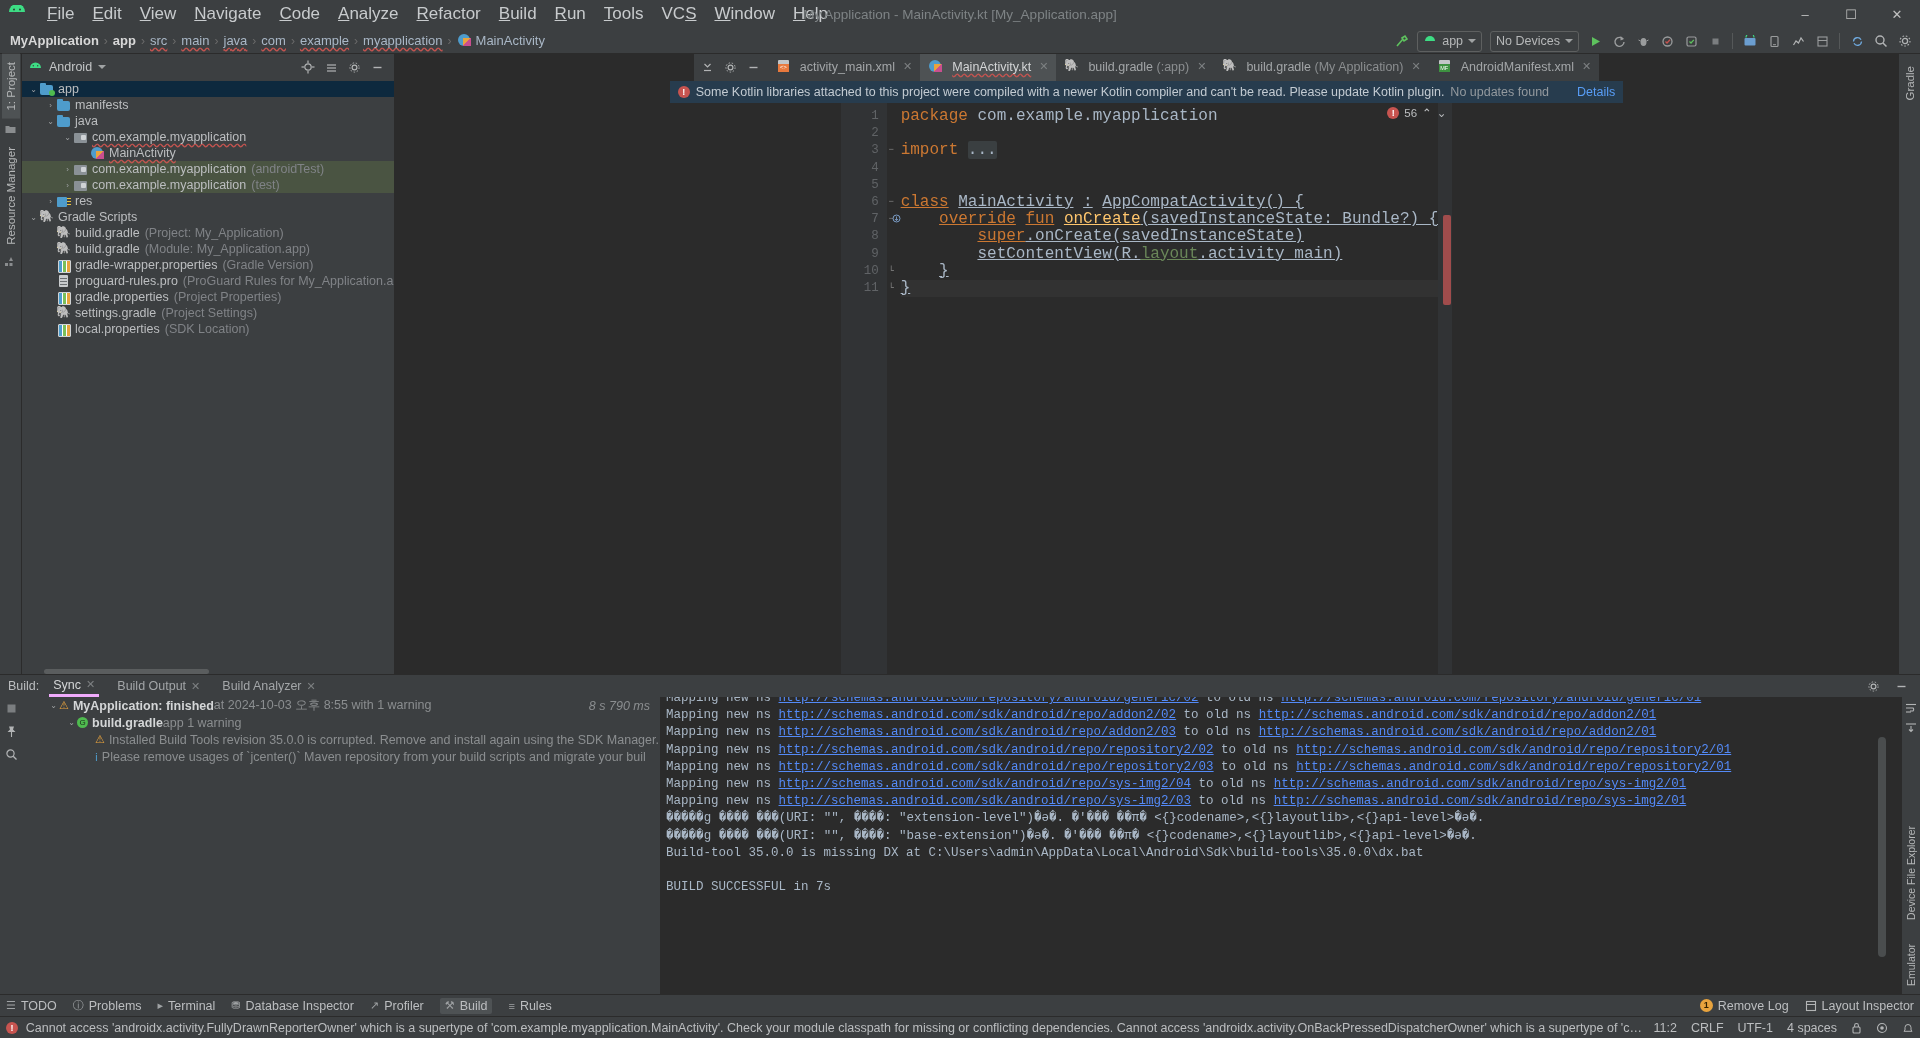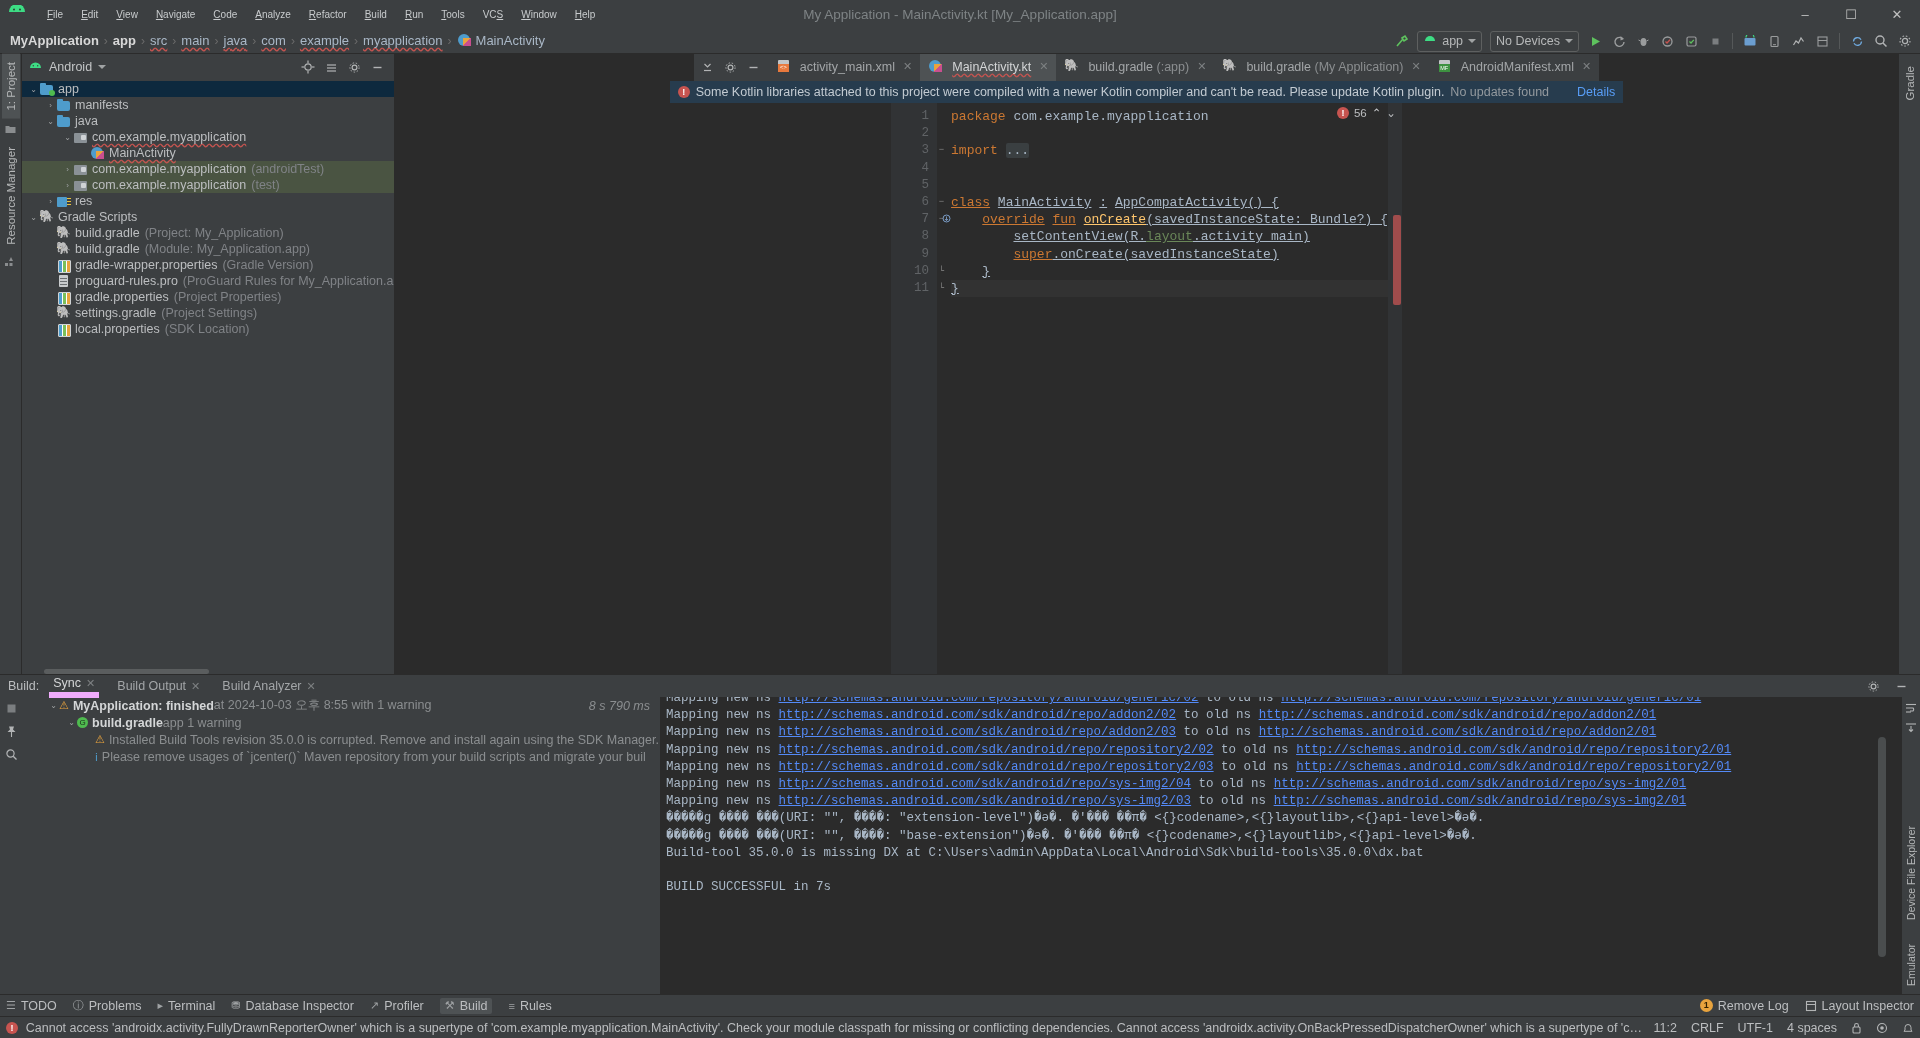--- a/index.html
+++ b/index.html
@@ -13,21 +13,21 @@
   }
   .app { position: relative; width: 1920px; height: 1038px; display: flex; flex-direction: column; }
 
   
   .menubar {
     height: 28px; background: #3c3f41; display: flex; align-items: center;
     padding-left: 6px; flex: 0 0 28px; position: relative;
   }
   .droid-logo { width: 22px; height: 18px; position: relative; margin-right: 10px; }
   .menu-item {
-    padding: 3px 9px; font-size: 10px; color: #c8cbcd; cursor: default; white-space: nowrap;
+    padding: 3px 9px; font-size: 17px; color: #c8cbcd; cursor: default; white-space: nowrap;
   }
   .menu-item u { text-decoration: underline; }
   .win-title {
     position: absolute; left: 50%; transform: translateX(-50%);
     color: #7e8385; font-size: 13.5px; white-space: nowrap;
   }
   .win-ctrls { position: absolute; right: 0; top: 0; height: 28px; display: flex; }
   .win-btn { width: 46px; height: 28px; display: flex; align-items: center; justify-content: center; color: #c0c0c0; font-size: 13px; }
 
   
@@ -185,21 +185,21 @@
   }
   .gline { height: 17.2px; line-height: 17.2px; padding-right: 8px; position: relative; }
   .fold {
     position: absolute; right: -9px; top: 4px; width: 9px; height: 9px;
     color: #888; font-size: 9px; line-height: 9px; text-align: center;
   }
   .gut-mark { position: absolute; right: -14px; top: 3px; font-size: 9px; }
 
   .code {
     flex: 1 1 auto; padding-top: 5px; padding-left: 14px; position: relative;
-    font-family: "Liberation Mono", monospace; font-size: 13px; color: #a9b7c6;
+    font-family: "Liberation Mono", monospace; font-size: 16px; color: #a9b7c6;
     overflow: hidden;
   }
   .cline { height: 17.2px; line-height: 17.2px; white-space: pre; }
   .cline.cur { background: #323232; }
   .kw { color: #cc7832; }
   .fn { color: #ffc66d; }
   .ident { color: #a9b7c6; }
   .idx { color: #6a8759; }
   .ulm { text-decoration: underline; }
 
@@ -219,21 +219,21 @@
   }
 
   
   .buildpanel {
     height: 320px; background: #3c3f41; flex: 0 0 320px; display: flex; flex-direction: column;
     border-top: 1px solid #2b2b2b;
   }
   .bp-head { height: 22px; display: flex; align-items: center; padding: 0 8px; gap: 10px; flex: 0 0 22px; }
   .bp-label { font-size: 12.5px; color: #bcbec0; }
   .bp-tab { font-size: 12.5px; color: #a3a6a8; display: flex; align-items: center; gap: 5px; padding: 2px 4px; }
-  .bp-tab.active { color: #d4d6d7; border-bottom: 6px solid #f0abfc; }
+  .bp-tab.active { color: #d4d6d7; border-bottom: 3px solid #f0abfc; }
   .bp-head-right { margin-left: auto; display: flex; gap: 6px; align-items: center; }
 
   .bp-body { flex: 1 1 auto; display: flex; min-height: 0; }
   .bp-tools { width: 22px; flex: 0 0 22px; display: flex; flex-direction: column; align-items: center; gap: 10px; padding-top: 5px; }
   .bp-tree { width: 638px; flex: 0 0 638px; overflow: hidden; position: relative; }
   .bprow { height: 17px; display: flex; align-items: center; font-size: 12.5px; color: #bcbec0; white-space: nowrap; }
   .bp-time { margin-left: auto; color: #8b8e90; padding-right: 10px; font-style: italic; }
   .warn-tri { color: #e8a33d; font-size: 11px; margin-right: 4px; }
   .info-c { color: #4e9ccc; font-size: 11px; margin-right: 4px; }
   .g-circle { width: 11px; height: 11px; border-radius: 50%; background: #4fbb4f; color: #1b2b1b; font-size: 8px; line-height: 11px; text-align: center; margin-right: 4px; display:inline-block; }
@@ -683,22 +683,22 @@
             <div class="gline">11<span class="fold">└</span></div>
           </div>
         <div class="code" id="code-area">
           <div class="cline"><span class="kw">package</span> <span class="ident">com.example.myapplication</span></div>
           <div class="cline"></div>
           <div class="cline"><span class="kw">import</span> <span class="ident" style="background:#3a3f41;border-radius:2px;">...</span></div>
           <div class="cline"></div>
           <div class="cline"></div>
           <div class="cline"><span class="kw ulm">class</span> <span class="ulm">MainActivity</span> <span class="ulm">:</span> <span class="ulm">AppCompatActivity</span><span class="ulm">() {</span></div>
           <div class="cline">    <span class="kw ulm">override</span> <span class="kw ulm">fun</span> <span class="fn ulm">onCreate</span><span class="ulm">(savedInstanceState: Bundle?) {</span></div>
+          <div class="cline">        <span class="kw ulm">super</span><span class="ulm">.onCreate(savedInstanceState)</span></div>
           <div class="cline">        <span class="ulm">setContentView(R.</span><span class="idx ulm">layout</span><span class="ulm">.activity_main)</span></div>
-          <div class="cline">        <span class="kw ulm">super</span><span class="ulm">.onCreate(savedInstanceState)</span></div>
           <div class="cline">    <span class="ulm">}</span></div>
           <div class="cline cur"><span class="ulm">}</span></div>
         </div>
         <div class="ed-status">
           <span class="err-circle">!</span>
           <span>56</span>
           <span>⌃</span>
           <span>⌄</span>
         </div>
         <div class="editor-right">

